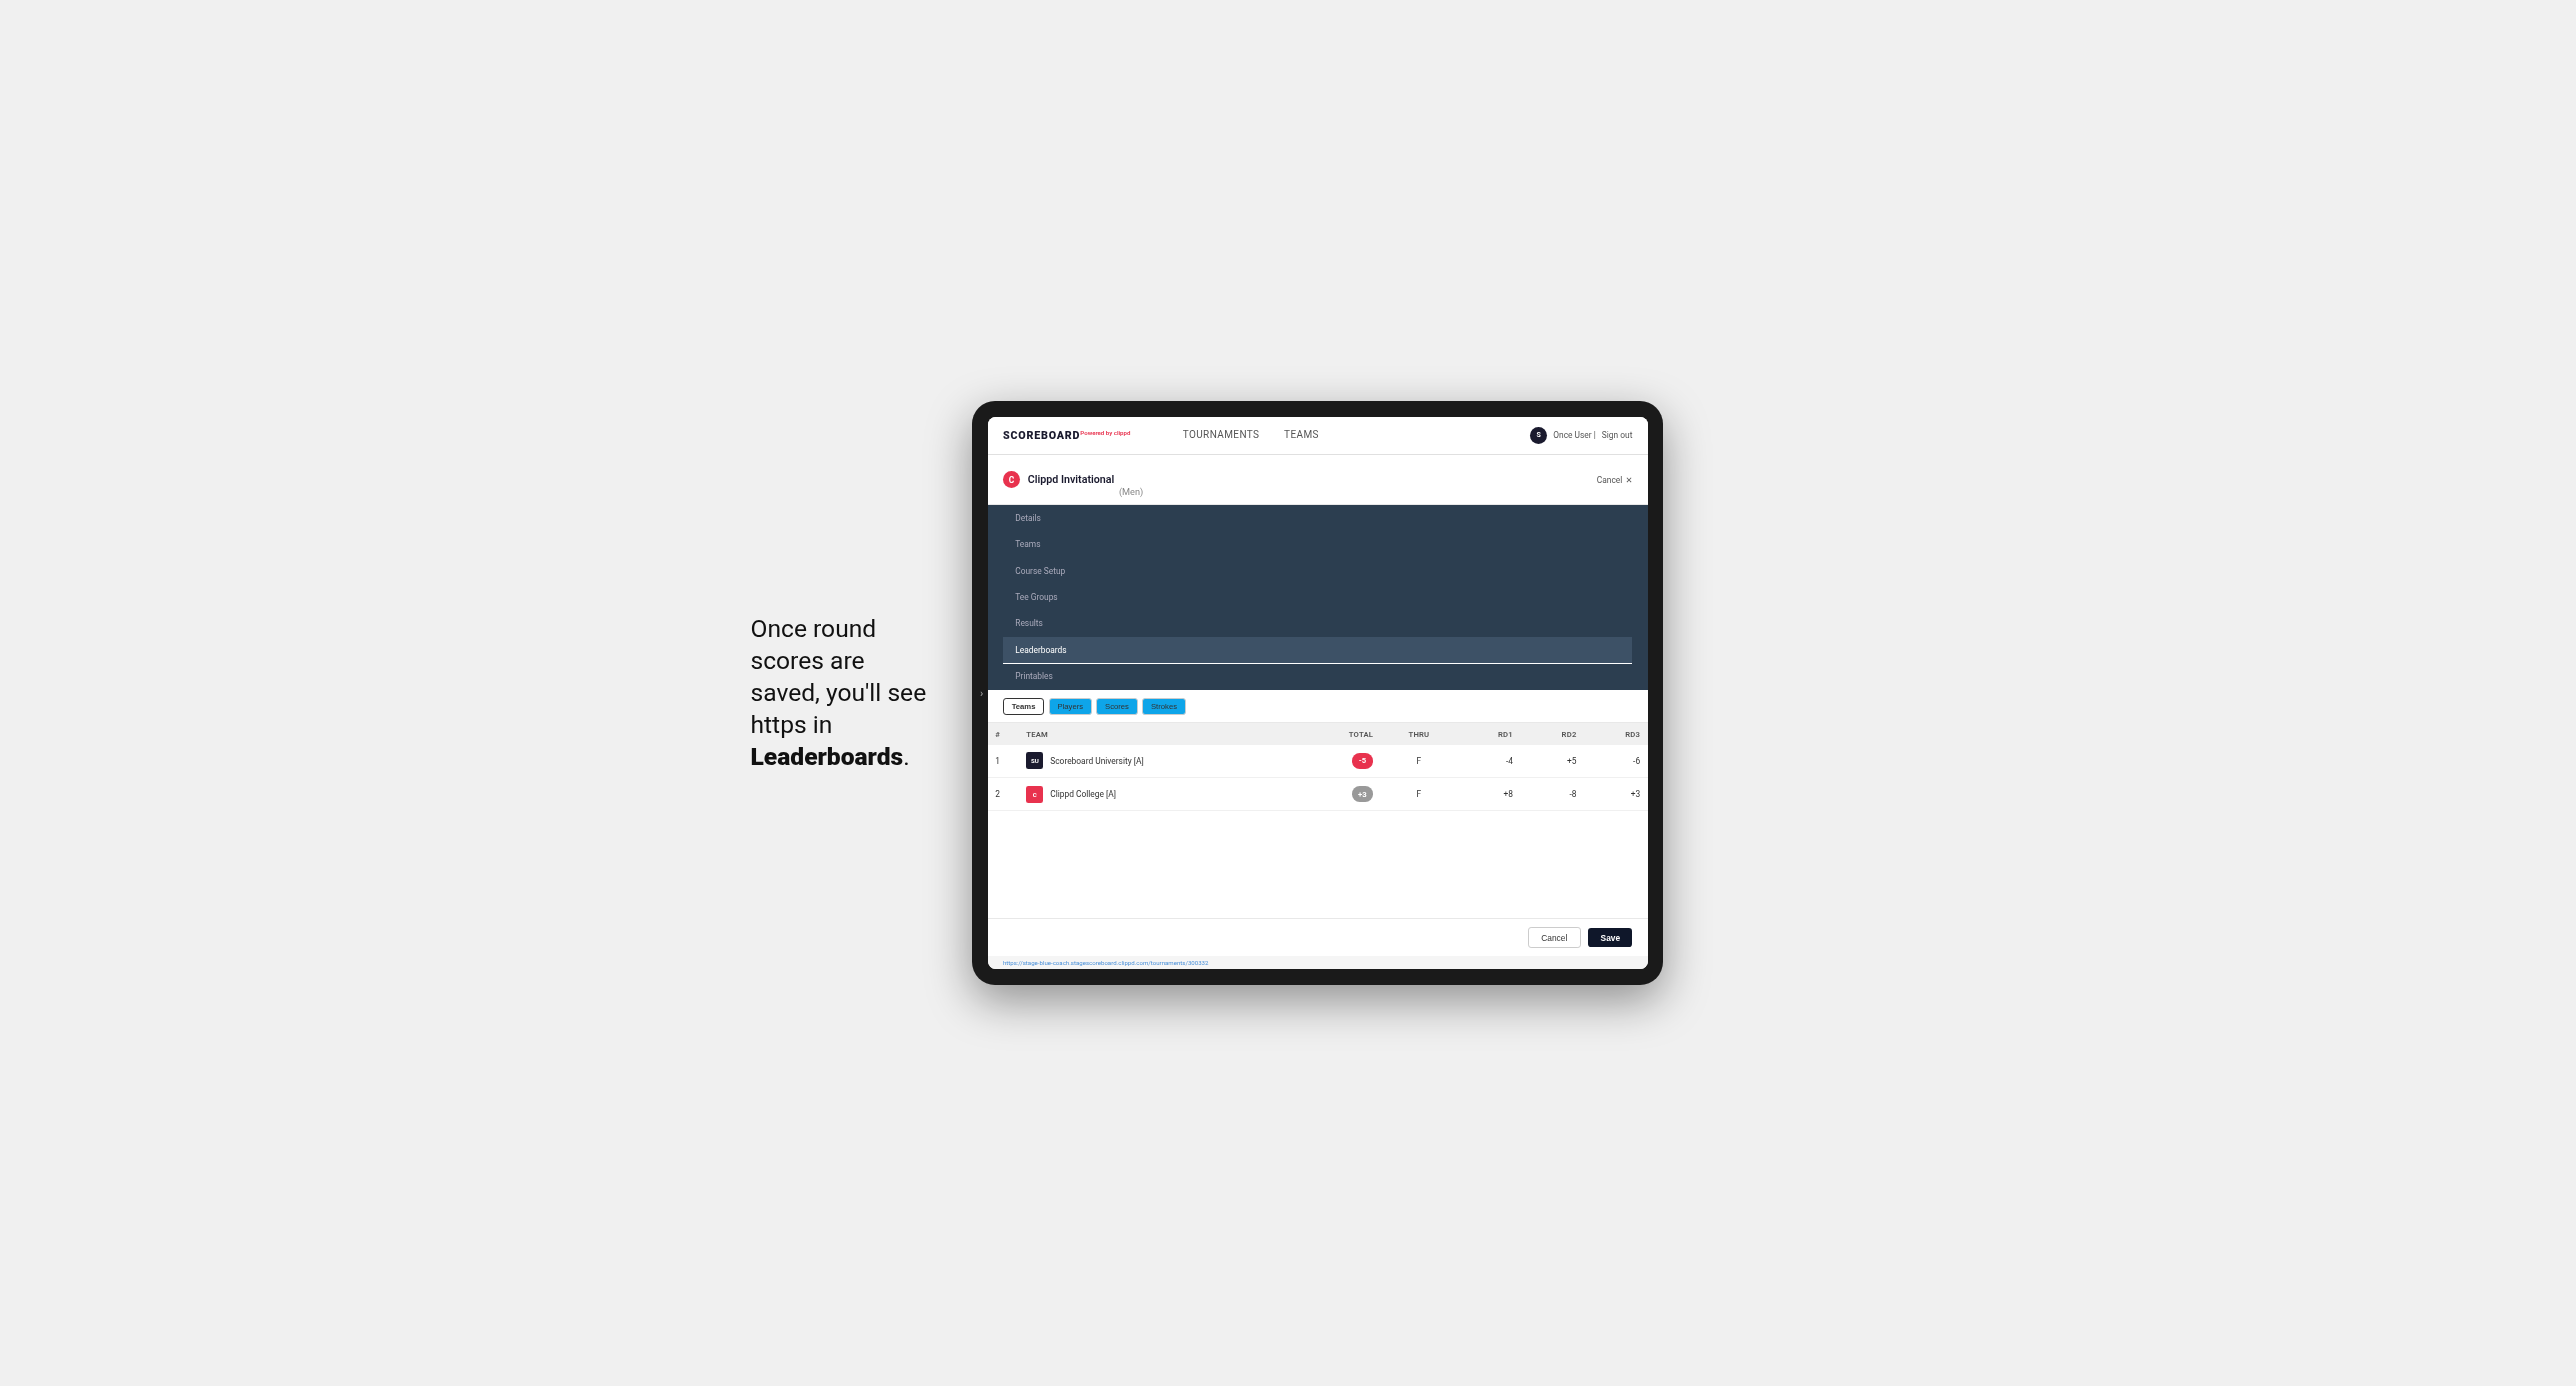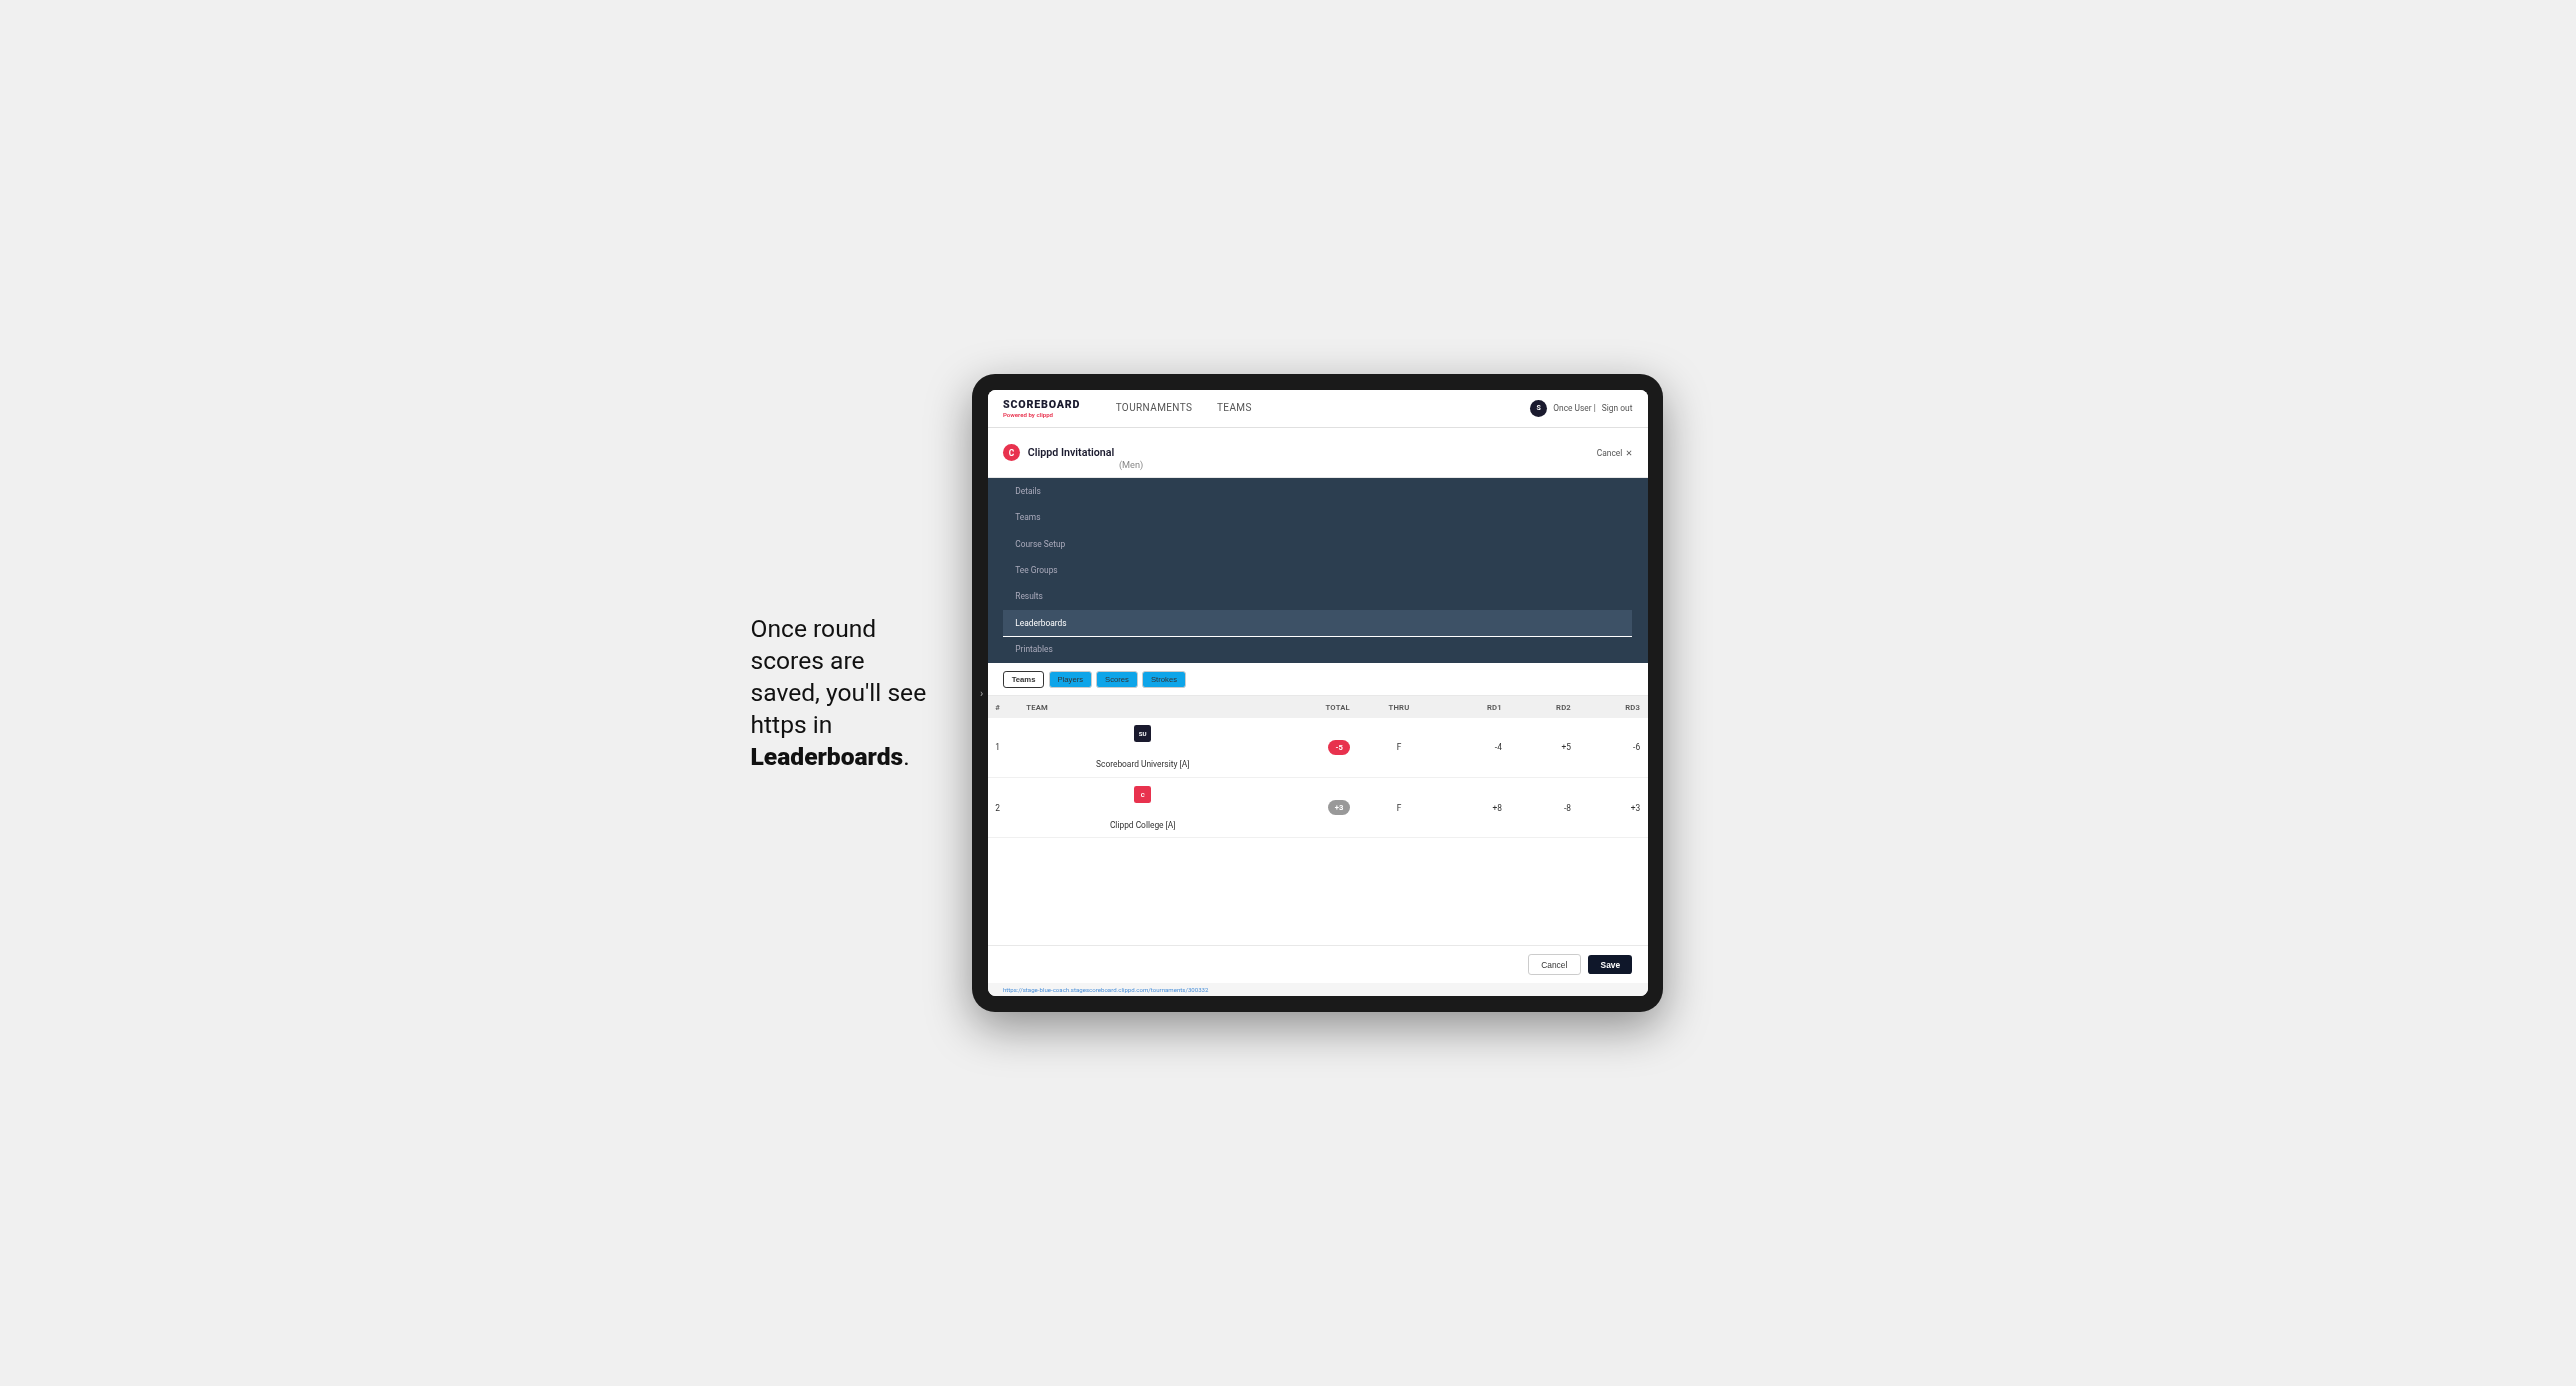--- a/index.html
+++ b/index.html
@@ -56,22 +56,22 @@
       display: flex;
       align-items: center;
       background: #fff;
       border-bottom: 0.8px solid #e0e0e0;
       padding: 0 15.4px;
       height: 38px;
     }
 
     .logo-area {
       display: flex;
-      flex-direction: column;
-      margin-right: 23px;
+      flex-direction: row;
+      margin-right: 40px;
     }
 
     .logo-text {
       font-size: 10.7px;
       font-weight: 900;
       color: #1a1a2e;
       letter-spacing: 0.8px;
       text-transform: uppercase;
     }
 
@@ -258,22 +258,21 @@
       text-align: right;
     }
 
     .leaderboard-table td.center {
       text-align: center;
     }
 
     .team-cell {
       display: flex;
       align-items: center;
-      gap: 17px;
-      flex-direction: column;
+      gap: 7px;
     }
 
     .team-logo {
       width: 17px;
       height: 17px;
       background: #1a1a2e;
       border-radius: 2.3px;
       display: flex;
       align-items: center;
       justify-content: center;

